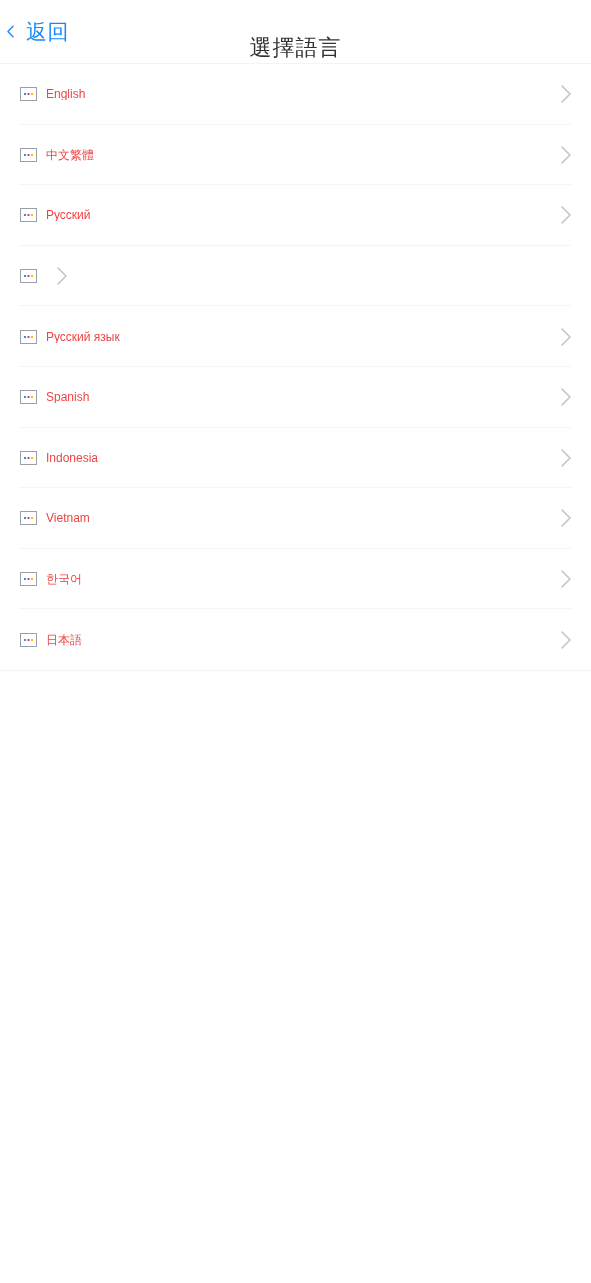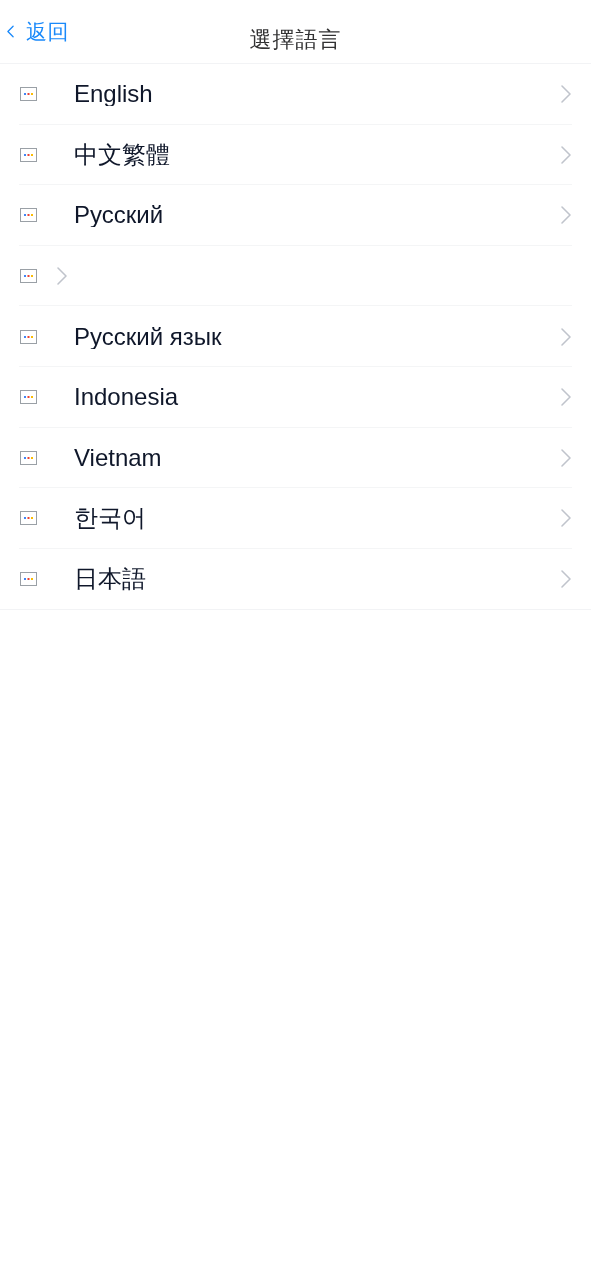--- a/index.html
+++ b/index.html
@@ -67,21 +67,21 @@
     font-size: 21px;
     color: #1989fa;
     line-height: 1;
     letter-spacing: 0.5px;
     white-space: nowrap;
   }
 
   .nav-title {
     position: absolute;
     left: 0;
-    top: 8px;
+    top: 16px;
     width: 591px;
     height: 63px;
     display: flex;
     align-items: center;
     justify-content: center;
     font-size: 22px;
     color: #323233;
     letter-spacing: 1px;
     pointer-events: none;
   }
@@ -130,27 +130,26 @@
   .ph-icon {
     flex: 0 0 auto;
     width: 17px;
     height: 14px;
     margin-right: 9px;
     display: block;
   }
 
   .lang-label {
     flex: 1 1 auto;
-    font-size: 24px;
-    color: #0f172a;
+    font-size: 12px;
+    color: #ef4444;
     line-height: 1;
     white-space: nowrap;
     overflow: hidden;
     text-overflow: ellipsis;
-    margin-left: 28px;
   }
 
   .chev-right {
     flex: 0 0 auto;
     display: block;
     width: 12px;
     height: 20px;
     margin-left: 10px;
   }
 
@@ -239,20 +238,32 @@
         <rect x="4" y="6" width="2" height="2" fill="#4285f4"></rect>
         <rect x="7.5" y="6" width="2" height="2" fill="#ea4335"></rect>
         <rect x="11" y="6" width="2" height="2" fill="#fbbc05"></rect>
       </svg>
       <span class="lang-label">Русский язык</span>
       <svg class="chev-right" viewBox="0 0 12 20" aria-hidden="true">
         <polyline points="2,2 10,10 2,18" fill="none" stroke="#c0c4cc" stroke-width="1.6" stroke-linecap="round" stroke-linejoin="round"></polyline>
       </svg>
     </div>
 
+    <div class="lang-row">
+      <svg class="ph-icon" viewBox="0 0 17 14" aria-hidden="true">
+        <rect x="0.5" y="0.5" width="16" height="13" fill="#ffffff" stroke="#9aa0a6" stroke-width="1"></rect>
+        <rect x="4" y="6" width="2" height="2" fill="#4285f4"></rect>
+        <rect x="7.5" y="6" width="2" height="2" fill="#ea4335"></rect>
+        <rect x="11" y="6" width="2" height="2" fill="#fbbc05"></rect>
+      </svg>
+      <span class="lang-label">Spanish</span>
+      <svg class="chev-right" viewBox="0 0 12 20" aria-hidden="true">
+        <polyline points="2,2 10,10 2,18" fill="none" stroke="#c0c4cc" stroke-width="1.6" stroke-linecap="round" stroke-linejoin="round"></polyline>
+      </svg>
+    </div>
 
     <div class="lang-row">
       <svg class="ph-icon" viewBox="0 0 17 14" aria-hidden="true">
         <rect x="0.5" y="0.5" width="16" height="13" fill="#ffffff" stroke="#9aa0a6" stroke-width="1"></rect>
         <rect x="4" y="6" width="2" height="2" fill="#4285f4"></rect>
         <rect x="7.5" y="6" width="2" height="2" fill="#ea4335"></rect>
         <rect x="11" y="6" width="2" height="2" fill="#fbbc05"></rect>
       </svg>
       <span class="lang-label">Indonesia</span>
       <svg class="chev-right" viewBox="0 0 12 20" aria-hidden="true">

